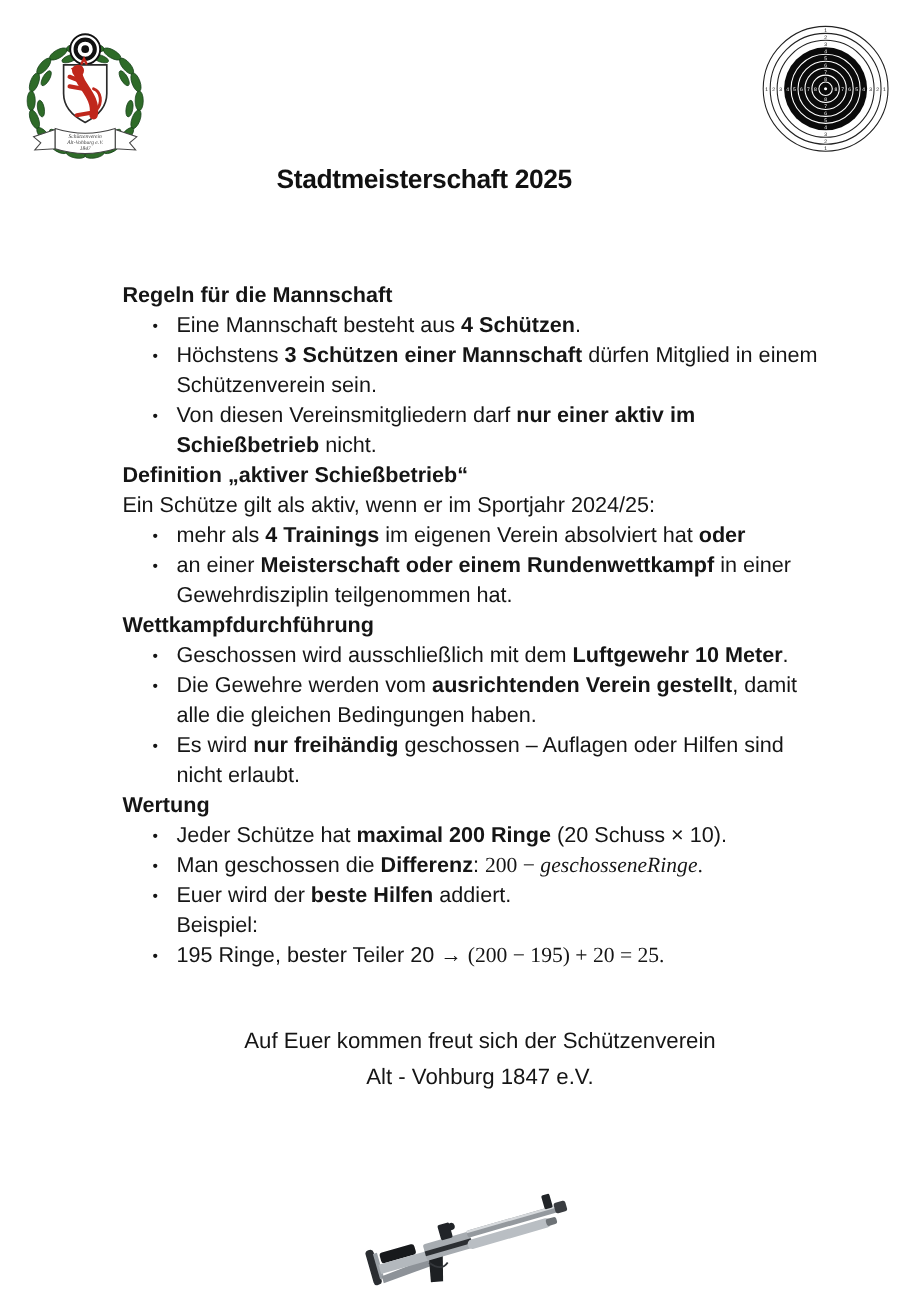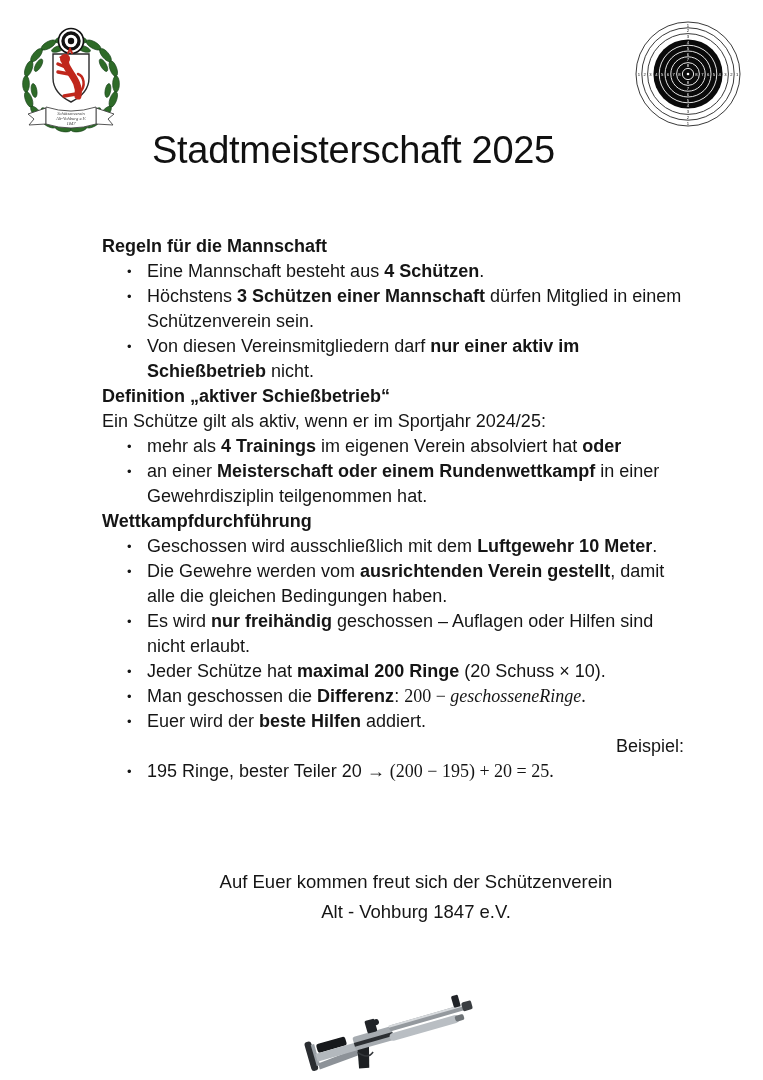--- a/index.html
+++ b/index.html
@@ -5,37 +5,37 @@
   html,body{margin:0;padding:0;background:#ffffff;}
   .page{
     position:relative;width:763px;height:1080px;background:#ffffff;overflow:hidden;
     font-family:"Liberation Sans",sans-serif;color:#1a1a1a;
   }
   .logo-svg{position:absolute;left:14px;top:24px;width:114px;height:112px;}
   .target-svg{position:absolute;left:629px;top:20px;width:118px;height:109px;}
   .rifle-svg{position:absolute;left:300px;top:992px;width:186px;height:84px;}
   .title{
     position:absolute;top:132px;left:0;width:707px;margin:0;text-align:center;
-    font-size:38px;line-height:36px;font-weight:400;letter-spacing:-0.3px;color:#111;
+    font-size:22px;line-height:36px;font-weight:700;letter-spacing:-0.3px;color:#111;
   }
   .rules{
     position:absolute;top:234px;left:102px;width:582px;
     font-size:18px;line-height:25px;color:#151515;
   }
   .line{min-height:25px;}
   .line.heading{font-weight:700;}
   .line.bullet{padding-left:45px;position:relative;}
-  .line.cont{padding-left:45px;text-align:right;}
+  .line.cont{padding-left:45px;}
   .marker{position:absolute;left:25px;top:0;font-size:13px;}
   .b{font-weight:700;}
   .m{font-family:"Liberation Serif",serif;font-size:18px;}
   .i{font-style:italic;}
   .footer{
-    position:absolute;top:852px;left:86px;width:660px;text-align:center;
-    font-size:18.5px;line-height:30px;color:#151515;margin-top:15px;
+    position:absolute;top:852px;left:70px;width:660px;text-align:center;
+    font-size:18.5px;line-height:30px;color:#151515;
   }
 </style>
 </head>
 <body>
 
 <div class="page">
 
   <svg class="logo-svg" viewBox="0 0 114 112" aria-hidden="true">
     <g>
       <circle cx="57" cy="60" r="45" fill="none" stroke="#2e6b28" stroke-width="1.6"></circle>
@@ -153,20 +153,21 @@
       <div class="line bullet"><span class="marker">•</span><span>Höchstens </span><span class="b">3 Schützen einer Mannschaft</span><span> dürfen Mitglied in einem Schützenverein sein.</span></div>
       <div class="line bullet"><span class="marker">•</span><span>Von diesen Vereinsmitgliedern darf </span><span class="b">nur einer aktiv im Schießbetrieb</span><span> nicht.</span></div>
       <div class="line heading"><span class="b">Definition „aktiver Schießbetrieb“</span></div>
       <div class="line plain"><span>Ein Schütze gilt als aktiv, wenn er im Sportjahr 2024/25:</span></div>
       <div class="line bullet"><span class="marker">•</span><span>mehr als </span><span class="b">4 Trainings</span><span> im eigenen Verein absolviert hat </span><span class="b">oder</span></div>
       <div class="line bullet"><span class="marker">•</span><span>an einer </span><span class="b">Meisterschaft oder einem Rundenwettkampf</span><span> in einer Gewehrdisziplin teilgenommen hat.</span></div>
       <div class="line heading"><span class="b">Wettkampfdurchführung</span></div>
       <div class="line bullet"><span class="marker">•</span><span>Geschossen wird ausschließlich mit dem </span><span class="b">Luftgewehr 10 Meter</span><span>.</span></div>
       <div class="line bullet"><span class="marker">•</span><span>Die Gewehre werden vom </span><span class="b">ausrichtenden Verein gestellt</span><span>, damit alle die gleichen Bedingungen haben.</span></div>
       <div class="line bullet"><span class="marker">•</span><span>Es wird </span><span class="b">nur freihändig</span><span> geschossen – Auflagen oder Hilfen sind nicht erlaubt.</span></div>
+      <div class="line heading"><span class="b">Wertung</span></div>
       <div class="line bullet"><span class="marker">•</span><span>Jeder Schütze hat </span><span class="b">maximal 200 Ringe</span><span> (20 Schuss × 10).</span></div>
       <div class="line bullet"><span class="marker">•</span><span>Man geschossen die </span><span class="b">Differenz</span><span>: </span><span class="m">200 − </span><span class="m i">geschosseneRinge</span><span class="m">.</span></div>
       <div class="line bullet"><span class="marker">•</span><span>Euer wird der </span><span class="b">beste Hilfen</span><span> addiert.</span></div>
       <div class="line cont"><span>Beispiel:</span></div>
       <div class="line bullet"><span class="marker">•</span><span>195 Ringe, bester Teiler 20 → </span><span class="m">(200 − 195) + 20 = 25.</span></div>
     </div>
 
   <div class="footer">
     <div>Auf Euer kommen freut sich der Schützenverein</div>
     <div>Alt - Vohburg 1847 e.V.</div>

